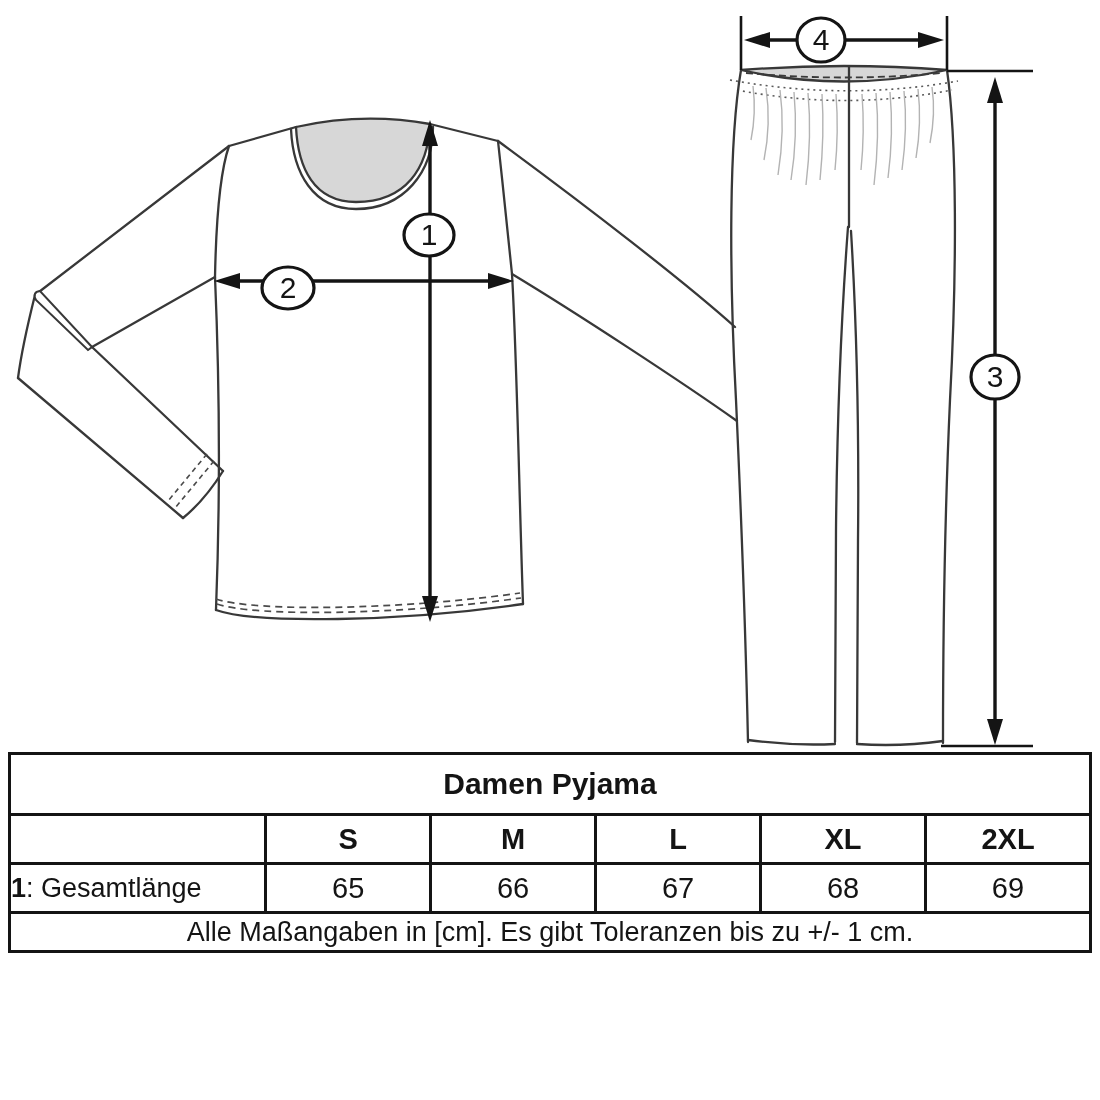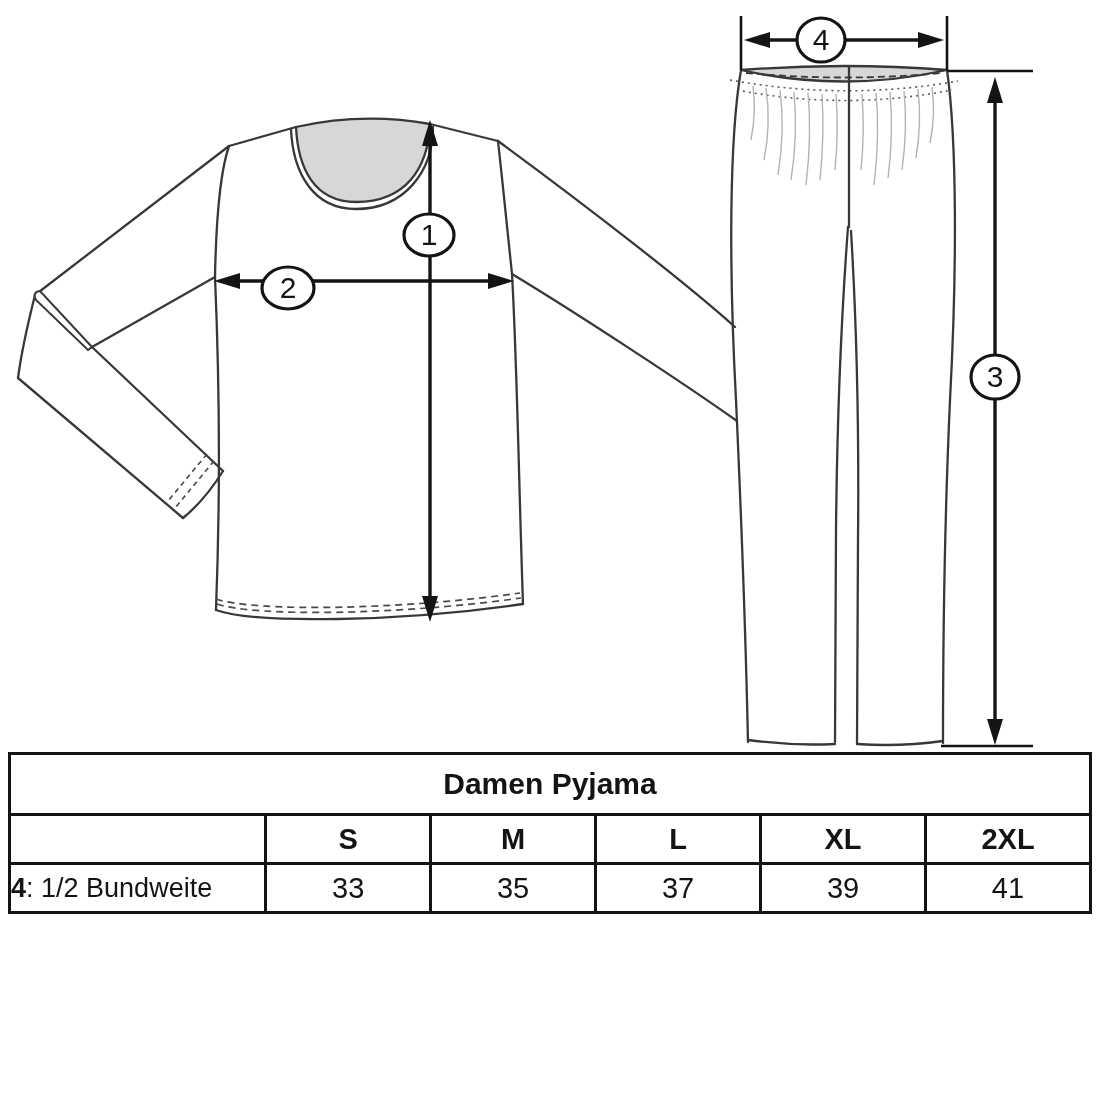--- a/index.html
+++ b/index.html
@@ -159,22 +159,25 @@
       </tr>
       <tr>
         <td class="corner-cell"></td>
         <th class="size-head">S</th>
         <th class="size-head">M</th>
         <th class="size-head">L</th>
         <th class="size-head">XL</th>
         <th class="size-head">2XL</th>
       </tr>
       <tr>
-        <td class="label-cell"><b>4</b><span>: 1/2 Bundweite</span></td>
-        <td class="val-cell">33</td>
-        <td class="val-cell">35</td>
-        <td class="val-cell">37</td>
-        <td class="val-cell">39</td>
-        <td class="val-cell">41</td>
+        <td class="label-cell"><b>1</b><span>: Gesamtlänge</span></td>
+        <td class="val-cell">65</td>
+        <td class="val-cell">66</td>
+        <td class="val-cell">67</td>
+        <td class="val-cell">68</td>
+        <td class="val-cell">69</td>
+      </tr>
+      <tr>
+        <td class="footer-cell" colspan="6">Alle Maßangaben in [cm]. Es gibt Toleranzen bis zu +/- 1 cm.</td>
       </tr>
     </tbody>
   </table>
 </div>
 
 </body></html>

